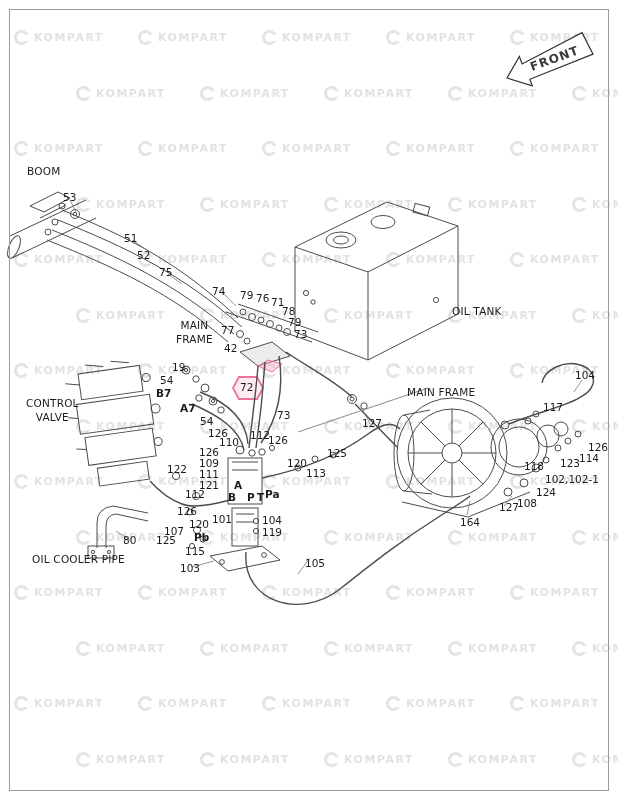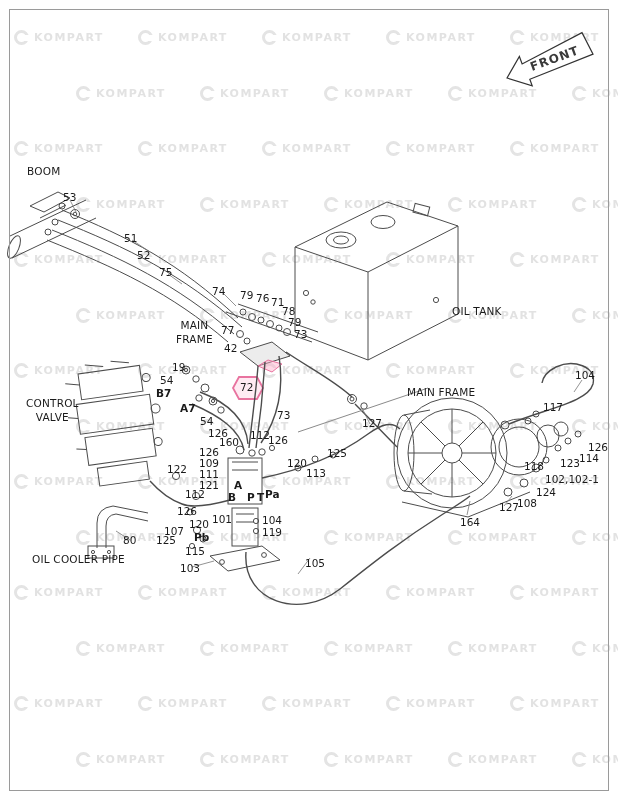--- a/index.html
+++ b/index.html
@@ -497,21 +497,21 @@
       <span class="part-label" style="left: 294px; top: 329px;">73</span>
       <span class="part-label" style="left: 221px; top: 325px;">77</span>
       <span class="part-label" style="left: 224px; top: 343px;">42</span>
       <span class="part-label" style="left: 172px; top: 362px;">19</span>
       <span class="part-label" style="left: 160px; top: 375px;">54</span>
       <span class="part-label bold" style="left: 156px; top: 388px;">B7</span>
       <span class="part-label bold" style="left: 140px; top: 403px; margin-left: 40px;">A7</span>
       <span class="part-label" style="left: 200px; top: 416px;">54</span>
       <span class="part-label" style="left: 240px; top: 382px;">72</span>
       <span class="part-label" style="left: 208px; top: 428px;">126</span>
-      <span class="part-label" style="left: 219px; top: 437px;">160</span>
+      <span class="part-label" style="left: 219px; top: 437px;">110</span>
       <span class="part-label" style="left: 250px; top: 430px;">112</span>
       <span class="part-label" style="left: 268px; top: 435px;">126</span>
       <span class="part-label" style="left: 277px; top: 410px;">73</span>
       <span class="part-label" style="left: 199px; top: 447px;">126</span>
       <span class="part-label" style="left: 199px; top: 458px;">109</span>
       <span class="part-label" style="left: 199px; top: 469px;">111</span>
       <span class="part-label" style="left: 199px; top: 480px;">121</span>
       <span class="part-label" style="left: 287px; top: 458px;">120</span>
       <span class="part-label" style="left: 306px; top: 468px;">113</span>
       <span class="part-label" style="left: 327px; top: 448px;">125</span>

